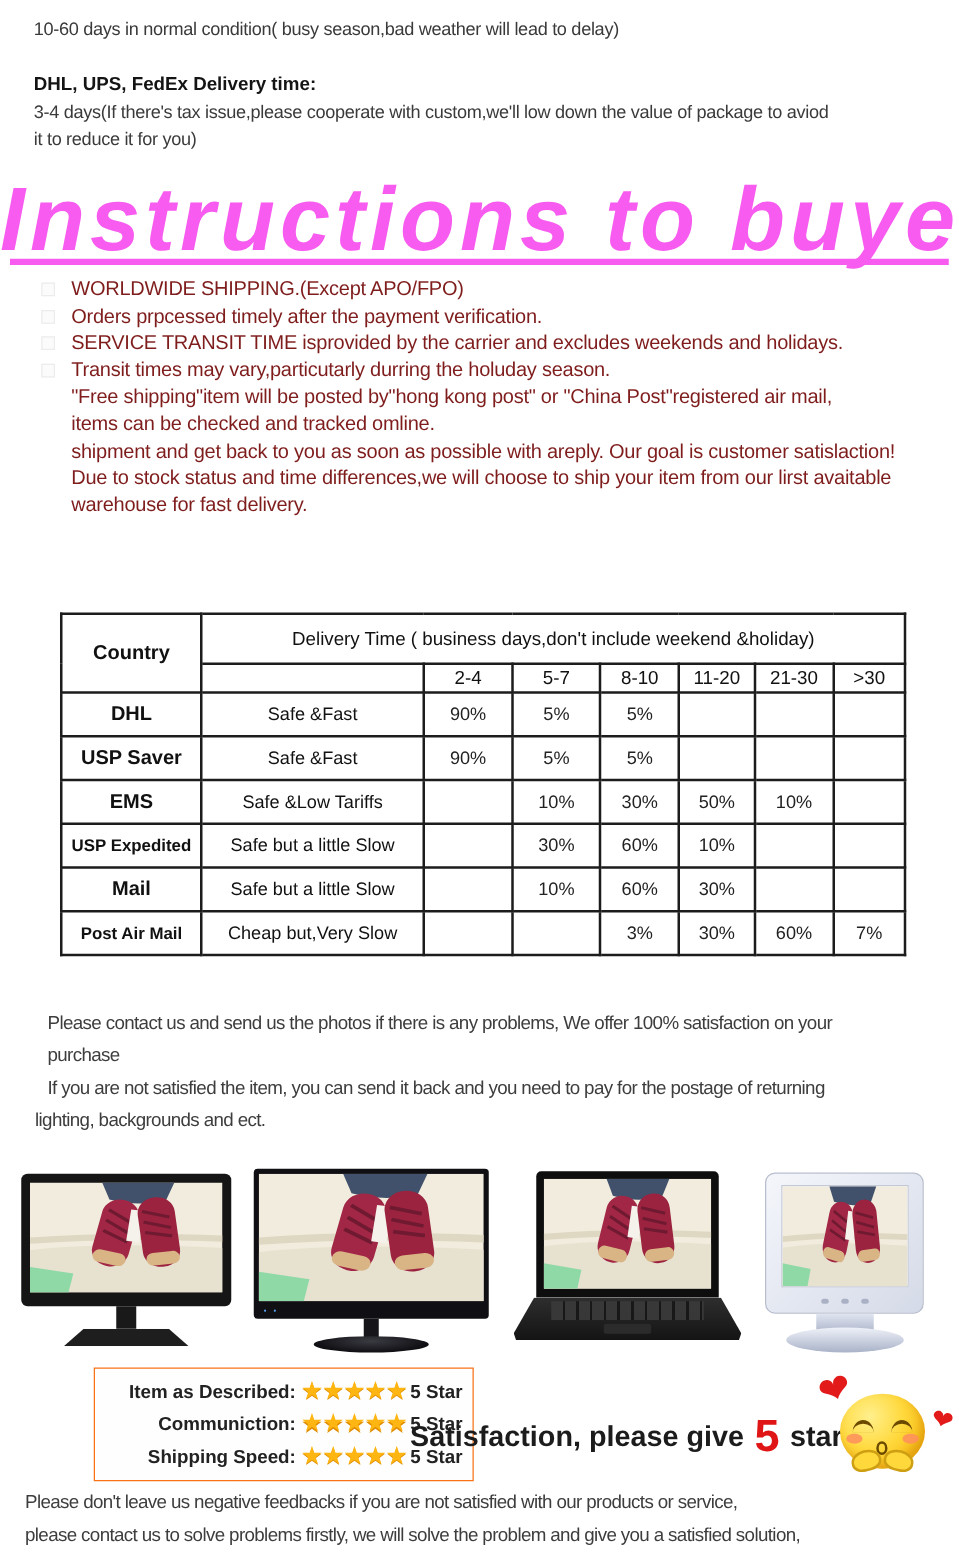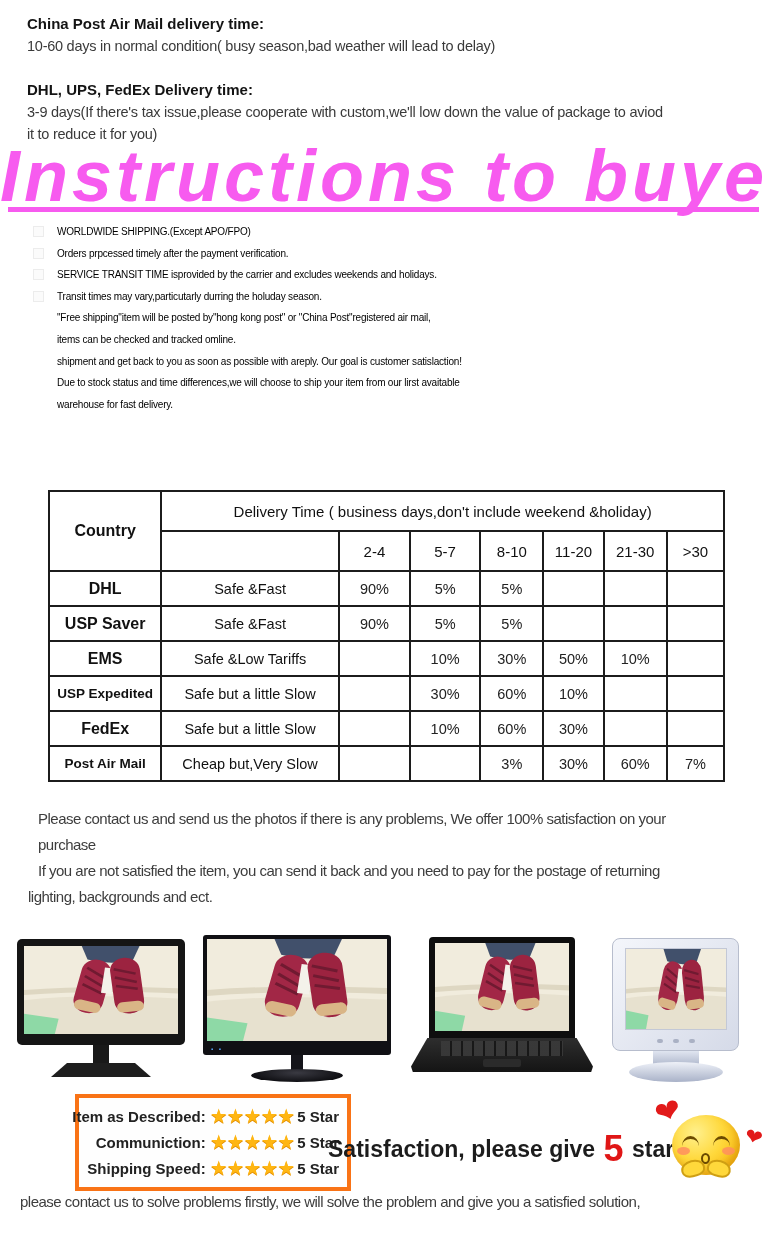--- a/index.html
+++ b/index.html
@@ -19,38 +19,38 @@
   
   #banner { left:0; top:146px; width:767px; text-align:center; }
   .banner-text {
     font-size:72px; font-weight:bold; font-style:italic; line-height:60px;
     letter-spacing:4px; white-space:nowrap; color:#f75bef;
   }
   .banner-rule { height:5px; margin:1px 8px 0 8px; background:#f75bef; }
 
   
   #notes { left:57px; top:221px; width:710px; }
-  .note-line { font-size:10px; letter-spacing:-0.2px; line-height:21.6px; color:#000000; white-space:nowrap; position:relative; }
+  .note-line { font-size:16px; letter-spacing:-0.2px; line-height:21.6px; color:#7f1d1d; white-space:nowrap; position:relative; }
   .note-line.b::before {
     content:""; position:absolute; left:-24px; top:5px; width:9px; height:9px;
     border:1px solid #ececec; background:#fbfbfb;
   }
 
   
   #tablewrap { left:48px; top:490px; }
   table { border-collapse:collapse; table-layout:fixed; width:677px; background:#fff; }
   th, td { border:2px solid #1c1c1c; text-align:center; vertical-align:middle; padding:0 2px; color:#111; }
   .country-cell { font-size:16px; font-weight:bold; }
   .dt-header { font-size:15px; font-weight:normal; }
   .sub-col { font-size:15px; font-weight:normal; }
   .carrier-cell { font-size:16px; font-weight:bold; }
   .carrier-cell.small { font-size:13.5px; }
   .desc-cell { font-size:14.5px; }
   .value-cell { font-size:14.5px; color:#222; }
-  tr.hr1 { height:40px; } tr.hr2 { height:40px; } tr.data { height:35px; }
+  tr.hr1 { height:40px; } tr.hr2 { height:23px; } tr.data { height:35px; }
 
   
   #policy { left:38px; top:806px; width:729px; }
   .p-line { font-size:15px; letter-spacing:-0.5px; line-height:26px; color:#3d3d3d; white-space:nowrap; }
   .p-line .u { text-decoration:underline; }
   .p-line.out { margin-left:-10px; }
 
   
   #devices { left:15px; top:933px; width:745px; height:158px; display:flex; align-items:flex-start; }
   .dev { position:relative; flex:none; }
@@ -75,21 +75,21 @@
   
   .dev4 { width:137px; height:152px; }
   .c-body { position:absolute; top:5px; left:5px; width:127px; height:113px; background:linear-gradient(135deg,#f4f6fb,#d5dae8); border:1px solid #b7bdcd; border-radius:8px; }
   .c-screen { position:absolute; top:9px; left:12px; width:102px; height:82px; background:#fff; border:1px solid #c3c8d6; }
   .c-ctrl { position:absolute; bottom:5px; left:20px; width:86px; height:9px; display:flex; gap:10px; align-items:center; justify-content:center; }
   .c-ctrl i { width:6px; height:4px; background:#aab1c4; border-radius:2px; }
   .c-neck { position:absolute; top:118px; left:50%; transform:translateX(-50%); width:46px; height:13px; background:linear-gradient(#e0e5f0,#b4bcd0); }
   .c-base { position:absolute; top:129px; left:50%; transform:translateX(-50%); width:94px; height:20px; background:linear-gradient(#eef1f8,#a9b2c8); border-radius:50%; }
 
   
-  #ratings-box { left:75px; top:1094px; width:276px; border:4px solid #f97316; background:#fefefe; padding:5px 8px 6px; }
+  #ratings-box { left:75px; top:1094px; width:304px; border:1px solid #f97316; background:#fefefe; padding:5px 8px 6px; }
   .r-row { display:flex; justify-content:flex-end; align-items:center; height:26px; }
   .r-label { font-size:15px; font-weight:bold; color:#222; white-space:nowrap; }
   .r-stars { font-size:20px; line-height:20px; letter-spacing:-1px; margin:0 3px 0 4px; color:#ffb612; text-shadow:0 1px 0 #e08c00; white-space:nowrap; }
   .r-value { font-size:15px; font-weight:bold; color:#222; white-space:nowrap; }
   #satisfaction { left:328px; top:1128px; font-size:23px; font-weight:bold; color:#1c1c1c; white-space:nowrap; }
   #satisfaction .five { color:#e01616; font-size:36px; vertical-align:-4px; padding:0 2px; }
 
   
   #emoji { left:653px; top:1100px; width:108px; height:84px; }
   .face { position:absolute; left:19px; top:15px; width:68px; height:60px; border-radius:50%;
@@ -107,25 +107,24 @@
   .heart.h2 { right:-2px; top:26px; font-size:21px; transform:rotate(14deg); }
 
   
   #footer { left:20px; top:1188px; width:745px; }
   .f-line { font-size:15px; letter-spacing:-0.5px; line-height:27px; color:#3d3d3d; white-space:nowrap; }
 </style>
 </head>
 <body>
 
 <section id="sec-top">
-  <div class="h">China Post Air Mail delivery time:</div>
   <div class="t">10-60 days in normal condition( busy season,bad weather will lead to delay)</div>
   <div class="gap"></div>
   <div class="h">DHL, UPS, FedEx Delivery time:</div>
-  <div class="t">3-9 days(If there's tax issue,please cooperate with custom,we'll low down the value of package to aviod</div>
+  <div class="t">3-4 days(If there's tax issue,please cooperate with custom,we'll low down the value of package to aviod</div>
   <div class="t">it to reduce it for you)</div>
 </section>
 
 <section id="banner">
   <div class="banner-text">Instructions to buyers</div>
   <div class="banner-rule"></div>
 </section>
 
 <section id="notes">
     <div class="note-line b">WORLDWIDE SHIPPING.(Except APO/FPO)</div>
@@ -201,21 +200,21 @@
           <td class="carrier-cell small">USP Expedited</td>
           <td class="desc-cell">Safe but a little Slow</td>
           <td class="value-cell"></td>
           <td class="value-cell">30%</td>
           <td class="value-cell">60%</td>
           <td class="value-cell">10%</td>
           <td class="value-cell"></td>
           <td class="value-cell"></td>
         </tr>
         <tr class="data">
-          <td class="carrier-cell">FedEx</td>
+          <td class="carrier-cell">Mail</td>
           <td class="desc-cell">Safe but a little Slow</td>
           <td class="value-cell"></td>
           <td class="value-cell">10%</td>
           <td class="value-cell">60%</td>
           <td class="value-cell">30%</td>
           <td class="value-cell"></td>
           <td class="value-cell"></td>
         </tr>
         <tr class="data">
           <td class="carrier-cell small">Post Air Mail</td>
@@ -341,14 +340,15 @@
     <div class="eye re"></div>
     <div class="blush lb"></div>
     <div class="blush rb"></div>
     <div class="mouth"></div>
     <div class="hand lh"></div>
     <div class="hand rh"></div>
   </div>
 </section>
 
 <section id="footer">
+  <div class="f-line">Please don't leave us negative feedbacks if you are not satisfied with our products or service,</div>
   <div class="f-line">please contact us to solve problems firstly, we will solve the problem and give you a satisfied solution,</div>
 </section>
 
 </body></html>

